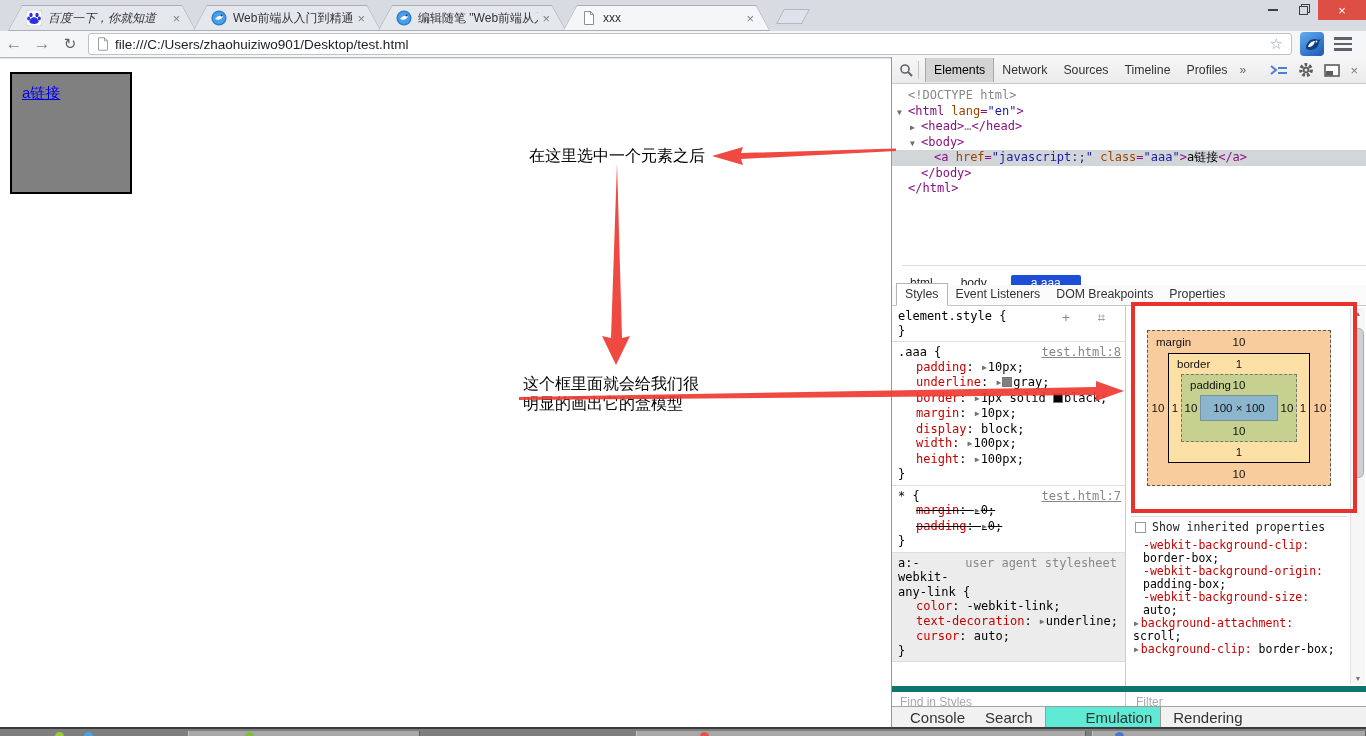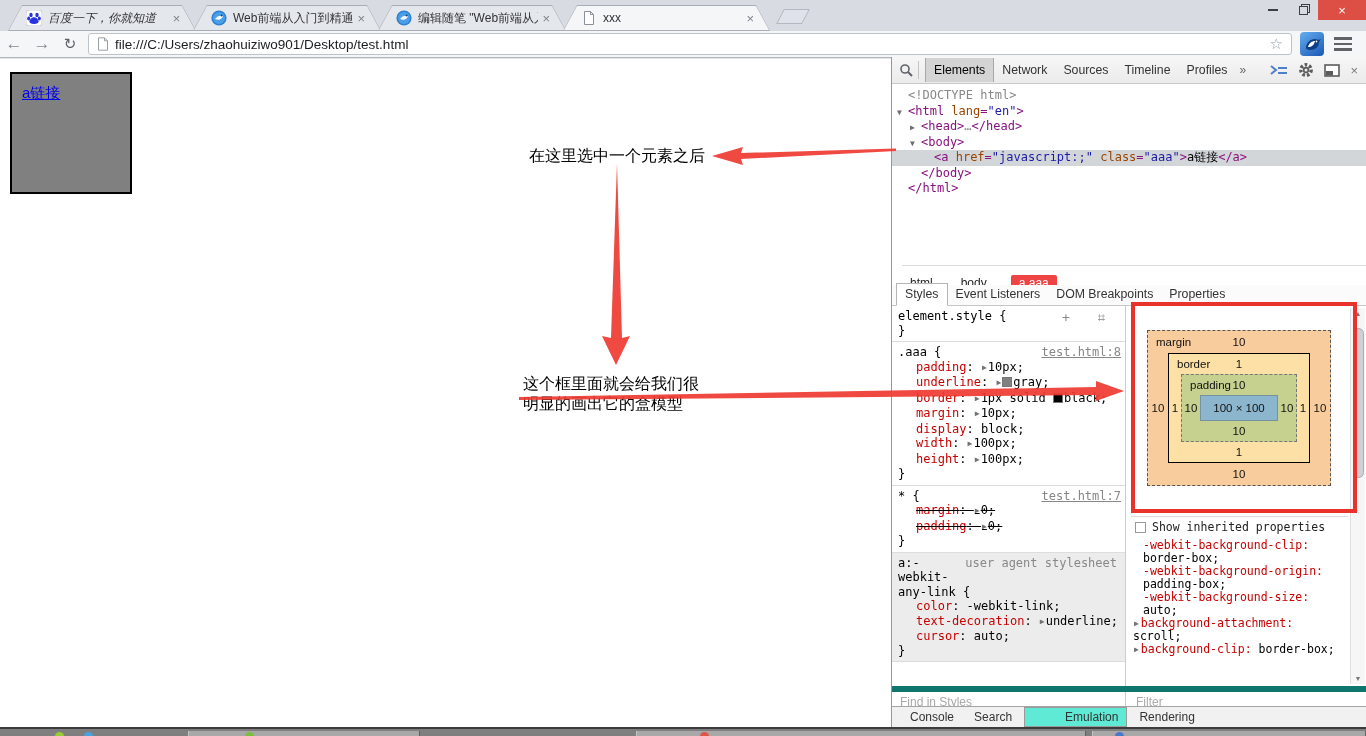--- a/index.html
+++ b/index.html
@@ -47,21 +47,21 @@
   .dt-more { color:#666; padding:0 4px; }
   .dt-right { margin-left:auto; display:flex; align-items:center; gap:10px; padding-right:8px; }
   
   #dom-tree { position:absolute; left:0; top:27px; right:0; height:181px; background:#fff; font-family:"DejaVu Sans Mono",monospace; font-size:12px; padding-top:4px; overflow:hidden; }
   .tree-row { position:relative; line-height:15.5px; white-space:pre; }
   .tree-row.selected { background:#d3d6d9; }
   .tw-arrow { position:absolute; margin-left:-11px; color:#6e6e6e; font-size:8px; top:1px; }
   .c-t{color:#881280}.c-a{color:#994500}.c-v{color:#1a1aa6}.c-g{color:#888}.c-x{color:#000}
   
   #crumbs { position:absolute; left:0; top:208px; right:0; height:35px; background:#fff; border-top:1px solid #ddd; border-bottom:1px solid #ccc; display:flex; align-items:center; padding-left:8px; gap:28px; font-size:12px; color:#222;margin-left:10px; }
-  .crumb.sel { background:#ef4444; color:#fff; padding:1px 8px; border-radius:2px; margin-left:-4px; }
+  .crumb.sel { background:#1d4ed8; color:#fff; padding:1px 20px; border-radius:2px; margin-left:-4px; }
   #side-tabs { position:absolute; left:0; top:228px; right:0; height:21px; background:#fbfbfb; border-bottom:1px solid #c5c5c5; display:flex; align-items:flex-end; padding-left:4px; font-size:12.3px; color:#333; }
   .side-tab { padding:3px 8px 4px; }
   .side-tab.sel { background:#fff; border:1px solid #b5b5b5; border-bottom:1px solid #fff; margin-bottom:-1px; }
   
   #sidebar { position:absolute; left:0; top:249px; right:0; height:380px; }
   #styles-pane { position:absolute; left:0; top:0; width:234px; height:100%; border-right:1px solid #ccc; overflow:hidden; font-family:"DejaVu Sans Mono",monospace; font-size:12px; background:#fff; }
   .rule { border-bottom:1px solid #ddd; padding:3px 2px 3px 6px; line-height:14.5px; position:relative; }
   .rule.ua { background:#ececec; }
   .rule-link { float:right; color:#888; text-decoration:underline; margin-right:2px; }
   .rule-origin { float:right; color:#888; margin-right:6px; }
@@ -99,21 +99,21 @@
   
   #mscroll { position:absolute; right:1px; top:2px; bottom:2px; width:15px; background:#f6f6f6; border-left:1px solid #e0e0e0; }
   #mscroll .ar { position:absolute; left:0; right:0; text-align:center; font-size:7px; color:#777; }
   #mscroll .thumb { position:absolute; left:2px; width:11px; top:20px; height:150px; background:#cdd0d4; border:1px solid #a9adb2; border-radius:6px; }
   
   #red-rect { position:absolute; left:239px; top:245px; width:226px; height:211px; border:4px solid #e8322b; z-index:6; pointer-events:none; }
   
   #find-row { position:absolute; left:0; top:629px; right:0; height:20px; border-top:6px solid #0f766e; background:#fff; display:flex; font-size:12px; color:#aaa; }
   #find-cell { width:234px; border-right:1px solid #ccc; padding:3px 0 0 8px; }
   #filter-cell { flex:1; padding:3px 0 0 10px; }
-  #drawer { position:absolute; left:0; top:649px; right:0; height:21px; background:#f1f1f1; border-top:1px solid #a5a5a5; display:flex; align-items:center; padding-left:10px; gap:4px; font-size:12px; color:#333; }
+  #drawer { position:absolute; left:0; top:649px; right:0; height:21px; background:#f1f1f1; border-top:1px solid #a5a5a5; display:flex; align-items:center; padding-left:10px; gap:4px; font-size:15px; color:#333; }
   .drawer-tab { padding:2px 8px; }
   .drawer-tab.sel { background:#5eead4; border:1px solid #9a9a9a;padding-left:40px; }
   
   #taskbar { position:absolute; left:0; top:727px; width:1366px; height:9px; background:#7f7f7f; border-top:2px solid #3c3c3c; overflow:hidden; }
   .tseg { position:absolute; top:2px; bottom:0; background:#a8a8a8; border-left:1px solid #c6c6c6; border-right:1px solid #5f5f5f; }
   .tdot { position:absolute; top:3px; width:9px; height:9px; border-radius:50%; }
   
   #arrows { position:absolute; left:0; top:0; width:1366px; height:736px; z-index:50; pointer-events:none; }
 </style>
 </head>

